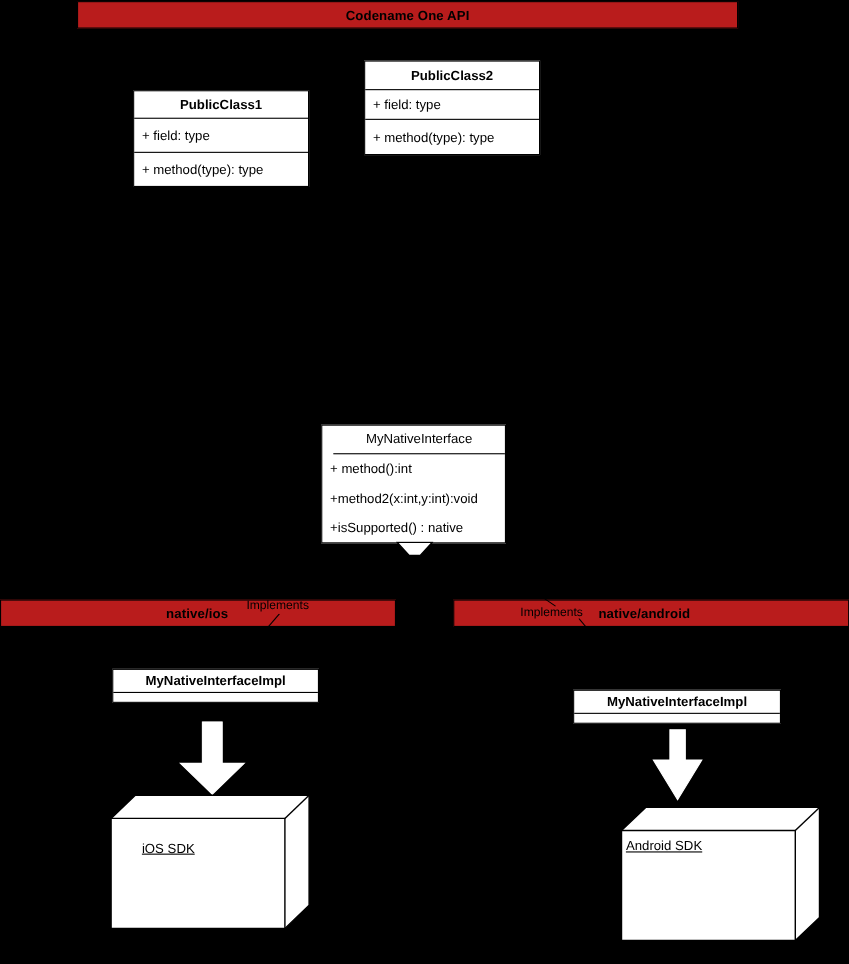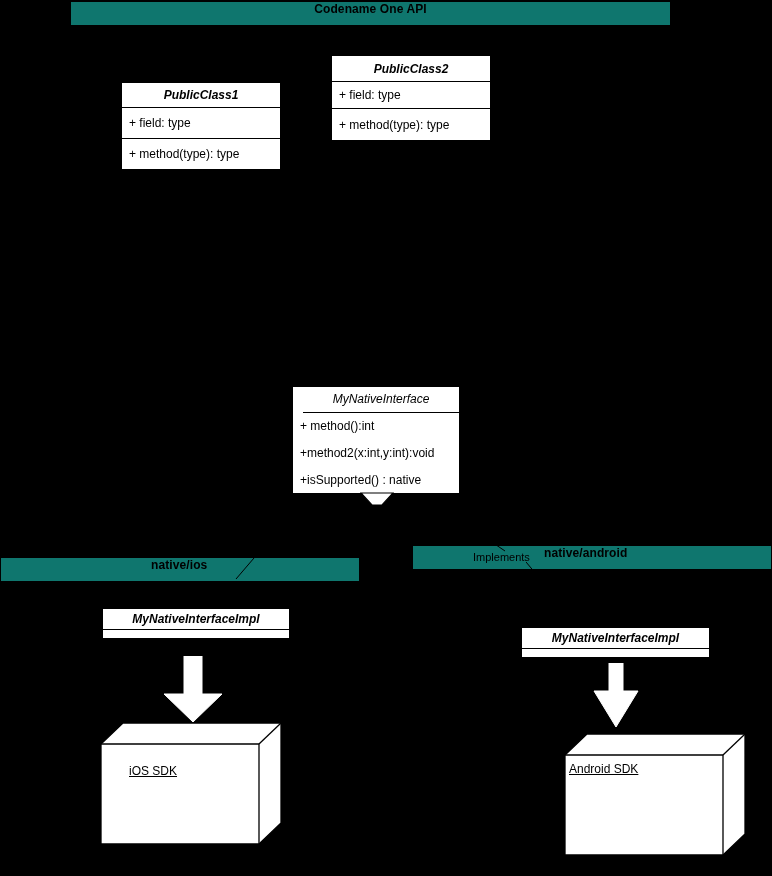--- a/index.html
+++ b/index.html
@@ -17,24 +17,25 @@
   }
 
   
   .node {
     position: absolute;
     box-sizing: border-box;
   }
 
   
   .bar {
-    background: #0f766e;
+    background: #b91c1c;
     border: 1px solid #000000;
     box-sizing: border-box;
     display: flex;
+    align-items: center;
     justify-content: center;
     color: #000000;
   }
   .bar-title {
     font-weight: bold;
     font-size: 12px;
     letter-spacing: 0.1px;
     white-space: nowrap;
   }
 
@@ -50,21 +51,20 @@
   .cb-title {
     font-weight: bold;
     font-size: 12px;
     text-align: center;
     display: flex;
     align-items: center;
     justify-content: center;
     border-bottom: 1px solid #000000;
     box-sizing: border-box;
     white-space: nowrap;
-    font-style: italic;
   }
   .cb-title.plain {
     font-weight: normal;
     margin-left: 10px;
   }
   .cb-row {
     font-size: 12px;
     display: flex;
     align-items: center;
     padding-left: 7px;
@@ -143,21 +143,21 @@
   <div class="cb-row nosep" style="height:27px;">+method2(x:int,y:int):void</div>
   <div class="cb-row nosep" style="height:27px;">+isSupported() : native</div>
 </div>
 
 <div class="realize-tri" style="left:360px; top:492px;">
   <svg width="34" height="14" viewBox="0 0 34 14">
     <polygon points="1,1 33,1 22,13 12,13" fill="#ffffff" stroke="#000000" stroke-width="1.2"></polygon>
   </svg>
 </div>
 
-<div class="node bar" style="left:0px; top:545px; width:360px; height:25px; justify-content:flex-start;margin-top:12px;">
+<div class="node bar" style="left:0px; top:545px; width:360px; height:25px; justify-content:flex-start;">
   <span class="bar-title" style="margin-left:150px;">native/ios</span>
 </div>
 
 <span class="impl-label" style="left:224px; top:545px;">Implements</span>
 <div class="impl-line" style="left:228px; top:558px;">
   <svg width="34" height="22" viewBox="0 0 34 22">
     <line x1="26" y1="0" x2="8" y2="21" stroke="#000000" stroke-width="1"></line>
   </svg>
 </div>
 

